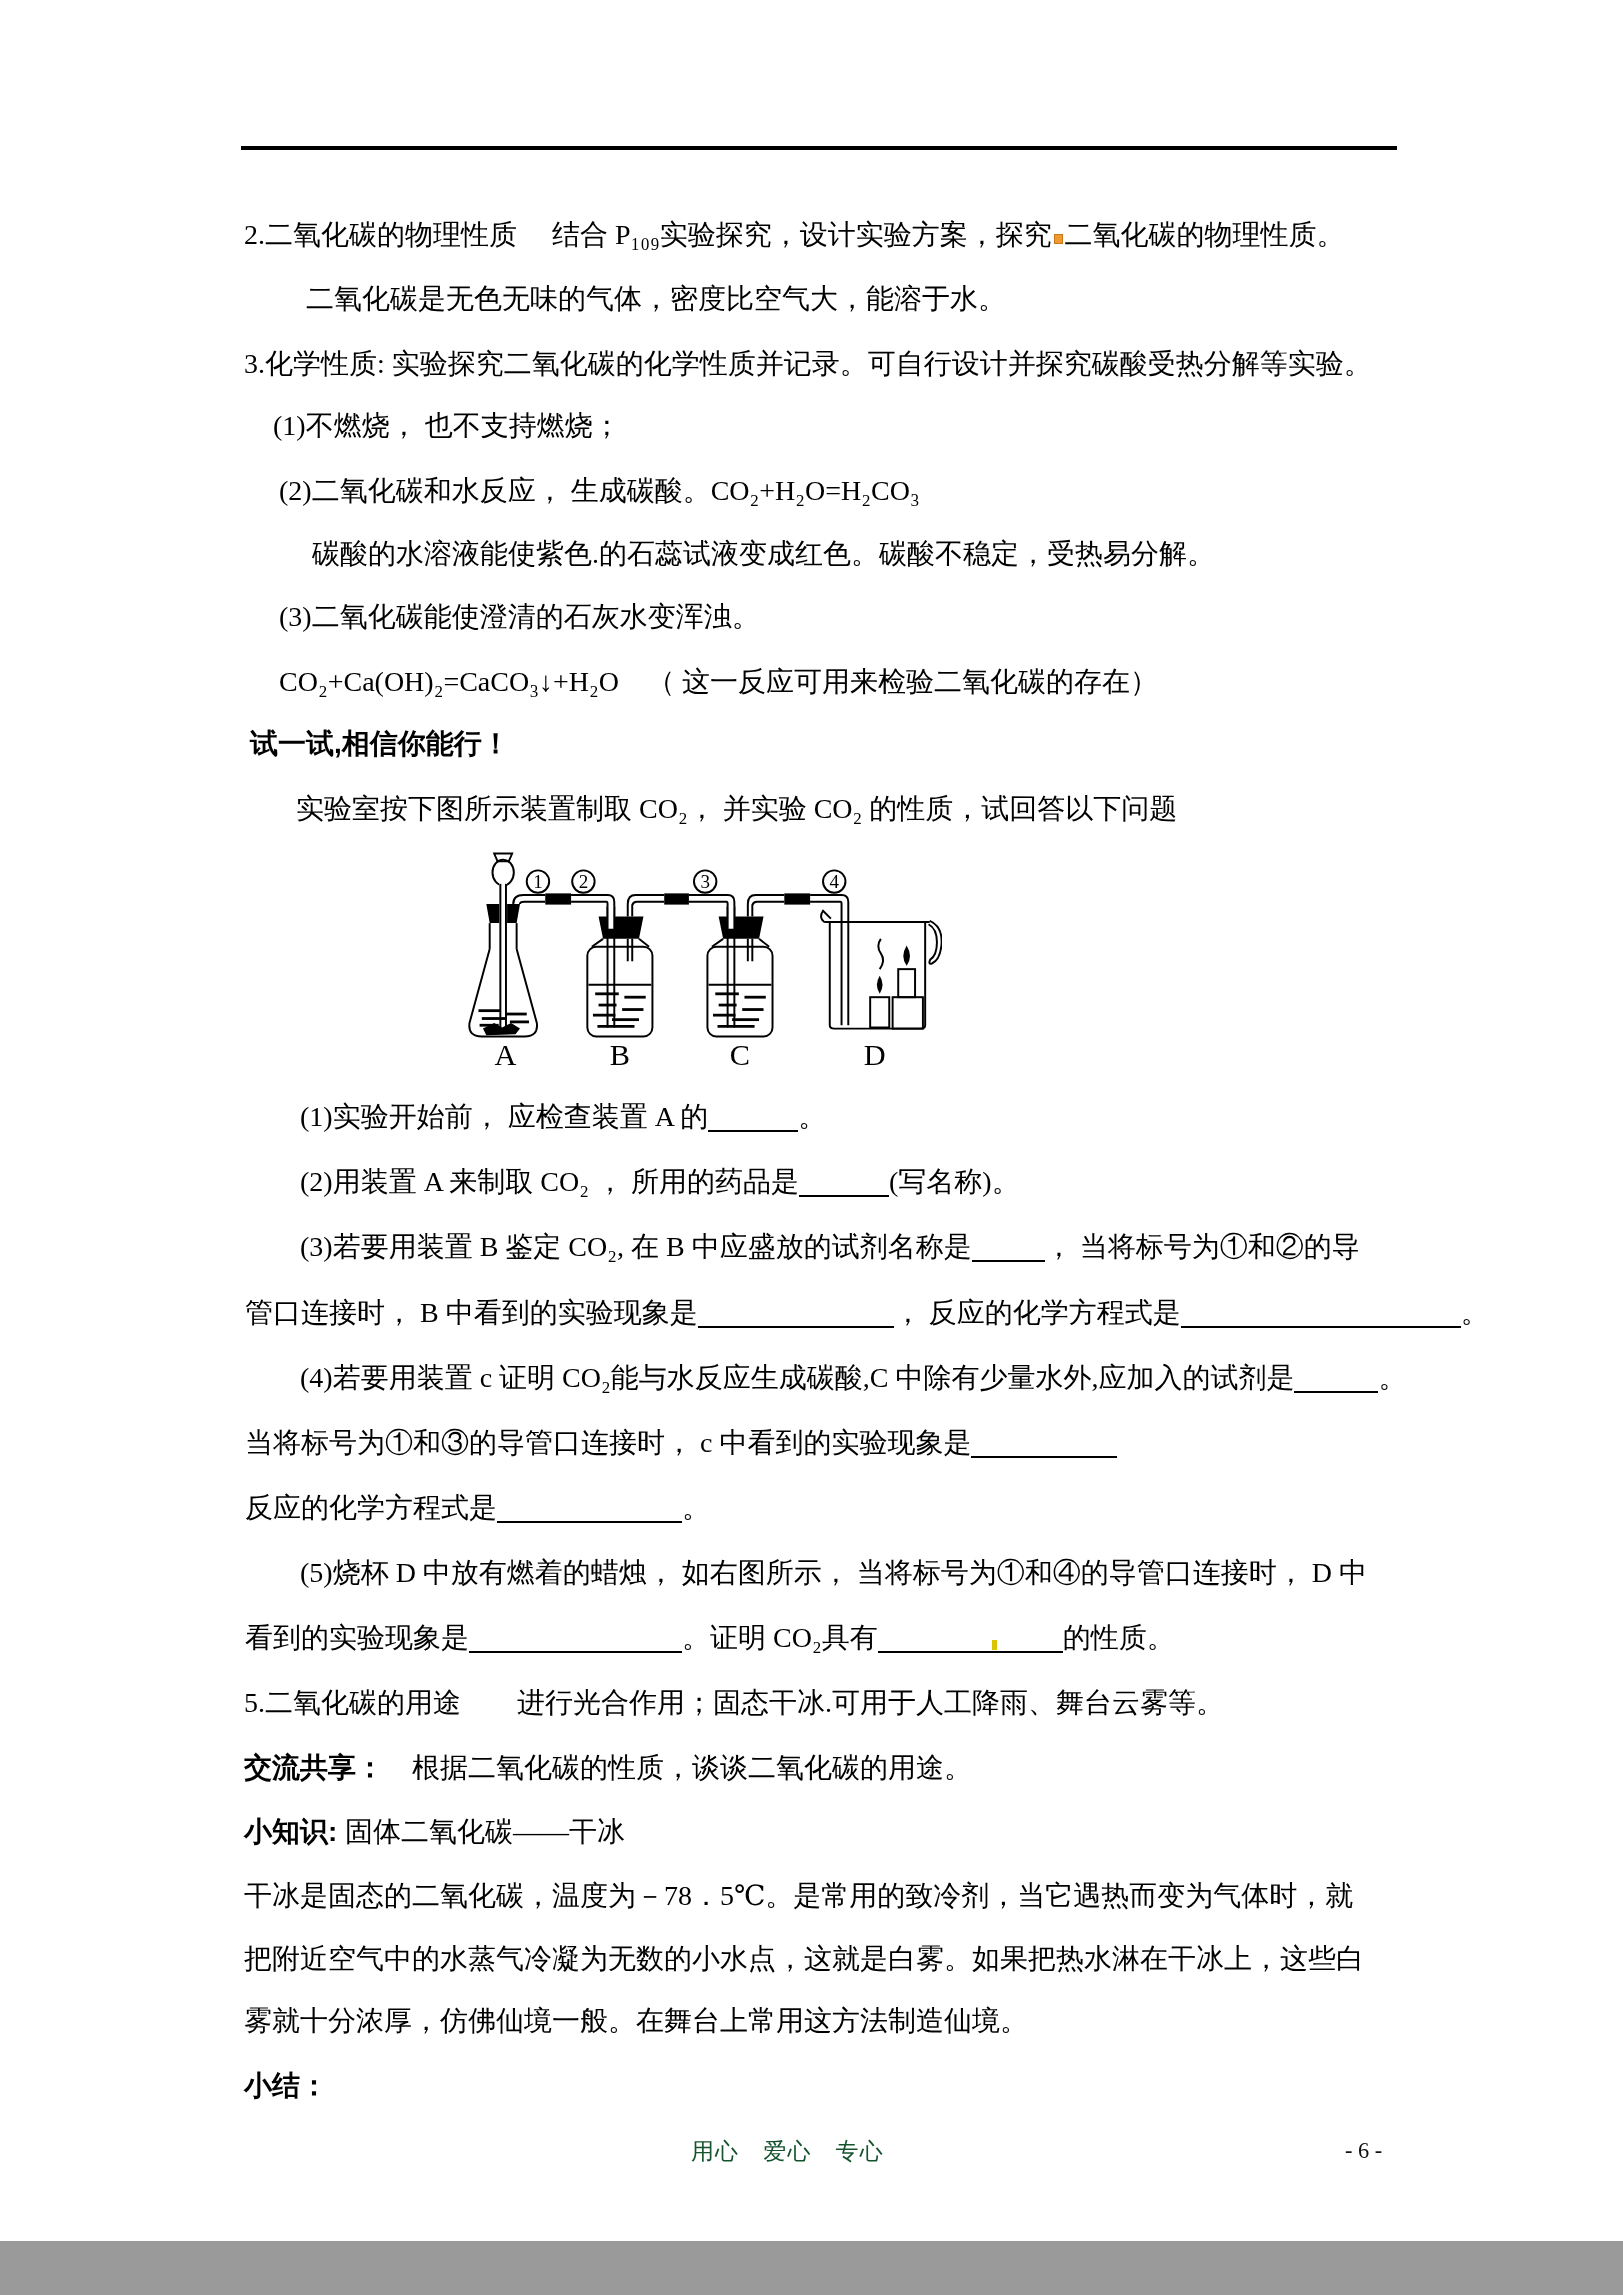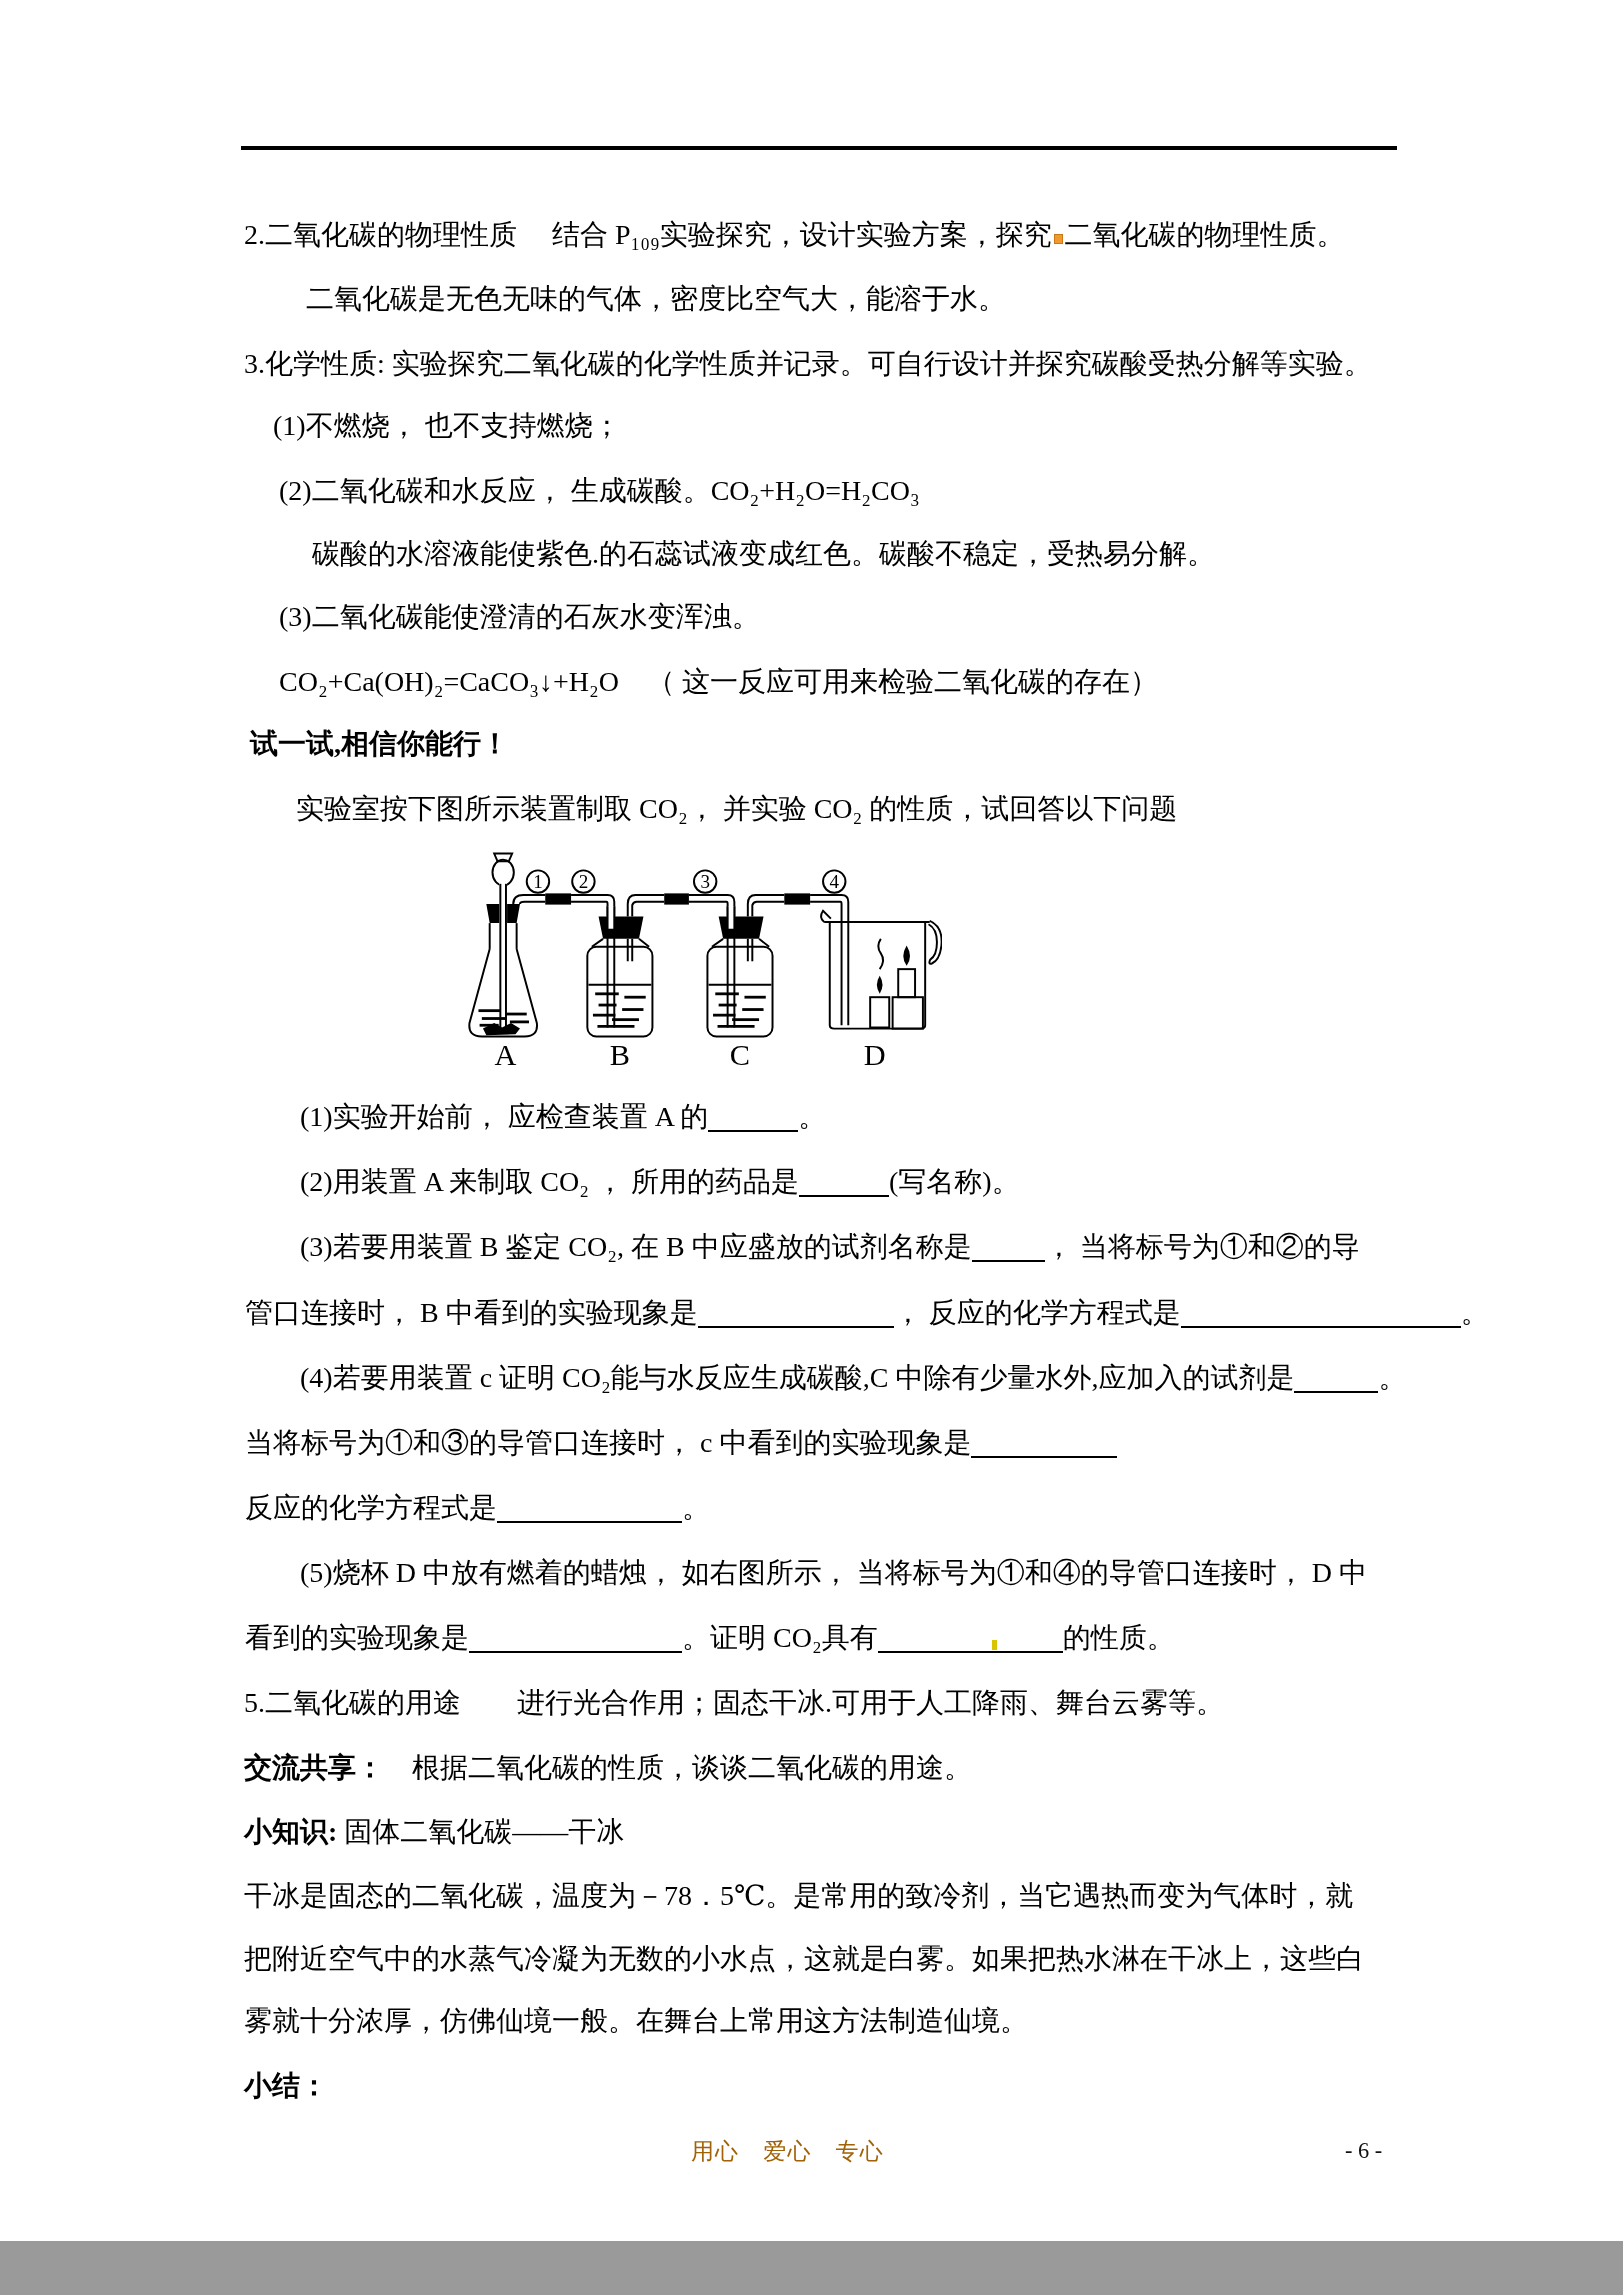--- a/index.html
+++ b/index.html
@@ -6,38 +6,38 @@
   .page{
     position:relative;
     width:1623px;height:2241px;
     background:#ffffff;
     font-family:"Liberation Serif","DejaVu Serif",serif;
     font-size:28px;color:#000;
     overflow:hidden;
   }
   .toprule{position:absolute;left:241px;top:146px;width:1156px;height:3.9px;background:#000;}
   .line{position:absolute;white-space:nowrap;line-height:1.2;}
-  .bold{font-family:Liberation Serif, serif;font-weight:bold;}
+  .bold{font-family:Liberation Sans, sans-serif;font-weight:bold;}
   .blank{
     display:inline-block;position:relative;
     border-bottom:2.8px solid #000;
     height:25px;vertical-align:-5.6px;
   }
   .bw130{width:73px}.bw150{width:84px}.bw160{width:90px}
   .bw260{width:146px}.bw330{width:185px}.bw350{width:196px}
   .bw380{width:213px}.bw500{width:280px}
   .dot-orange{
     display:inline-block;width:7.3px;height:7.9px;margin:0 1.7px;
     background:#F09A2E;vertical-align:0px;border:0.6px solid #c87818;
   }
   .tick-yellow{
     position:absolute;left:62%;bottom:1.1px;width:5px;height:10px;
     background:#D8C400;
   }
-  .footer-center{position:absolute;left:691px;top:2136px;font-size:23px;color:#a16207;letter-spacing:1.1px;text-align:center;}
+  .footer-center{position:absolute;left:691px;top:2136px;font-size:23px;color:#14532d;letter-spacing:1.1px;text-align:center;}
   .footer-page{position:absolute;left:1345px;top:2138px;font-size:22.4px;color:#111;}
   svg text{font-family:"Liberation Serif","DejaVu Serif",serif;}
 </style>
 </head>
 <body>
 
 <div class="page">
 
   <div class="toprule"></div>
 

